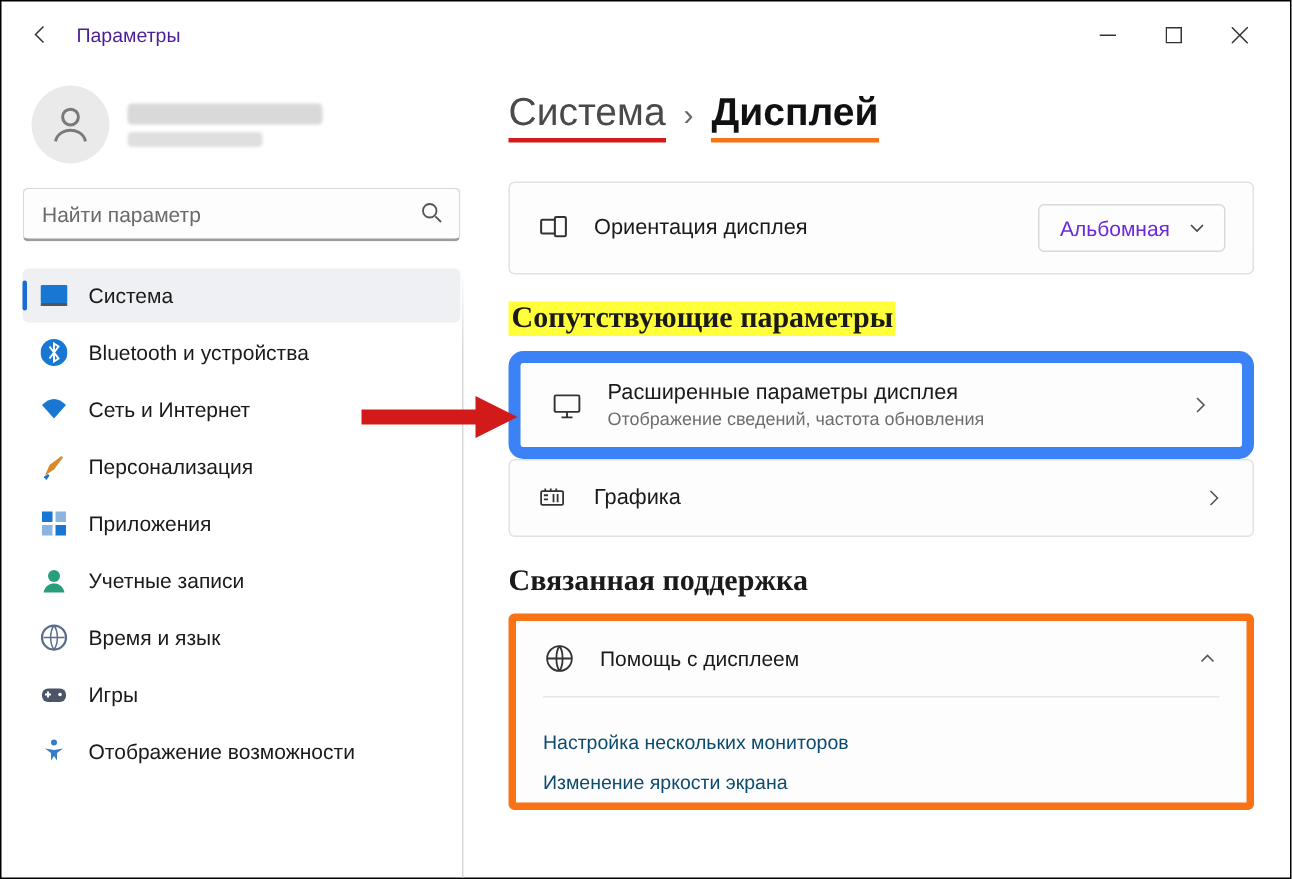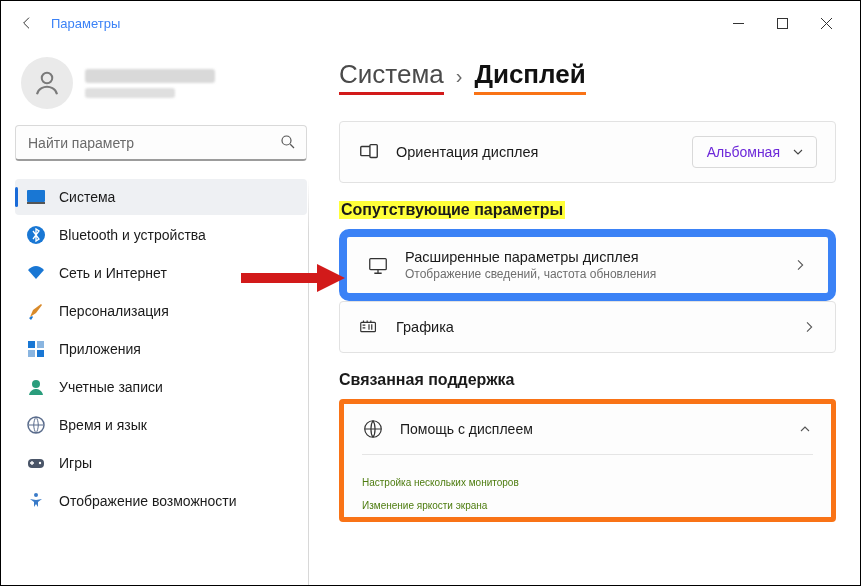--- a/index.html
+++ b/index.html
@@ -21,21 +21,21 @@
   align-items: center;
   height: 44px;
   padding: 0 12px;
 }
 .titlebar .back {
   width: 28px; height: 28px;
   display: flex; align-items: center; justify-content: center;
   margin-right: 10px;
   cursor: pointer;
 }
-.titlebar .title { font-size: 13px; color: #3b82f6; }
+.titlebar .title { font-size: 13px; color: #4c1d95; }
 .winctrls {
   margin-left: auto;
   display: flex;
   gap: 0;
 }
 .winctrls .c {
   width: 44px; height: 32px;
   display: flex; align-items: center; justify-content: center;
   color: #555;
   cursor: pointer;
@@ -194,23 +194,24 @@
   color: #6d28d9;
   border: 1px solid #d9d9d9;
   border-radius: 4px;
   padding: 7px 10px 7px 14px;
   background: #fdfdfd;
   min-width: 120px;
   justify-content: space-between;
 }
 
 .section-h {
-  font-size: 16px;
+  font-size: 20px;
   font-weight: 600;
   margin: 18px 0 10px 0;
+  font-family: Liberation Serif, serif;
 }
 .section-h.hl {
   background: #ffff3a;
   display: inline-block;
   padding: 0 2px;
 }
 
 .row.highlight {
   border: 8px solid #3b82f6;
   border-radius: 10px;
@@ -230,22 +231,22 @@
   padding: 14px 18px;
   cursor: pointer;
 }
 .support-head .rtext { flex: 1; }
 .support-links {
   border-top: 1px solid #e5e5e5;
   margin: 0 18px;
   padding: 16px 0 0 0;
 }
 .support-links .link {
-  color: #4d7c0f;
-  font-size: 10px;
+  color: #0c4a6e;
+  font-size: 13px;
   padding: 6px 0;
   cursor: pointer;
 }
 
 
 .chev { width: 16px; height: 16px; }
 
 
 .arrow-anno {
   position: absolute;

